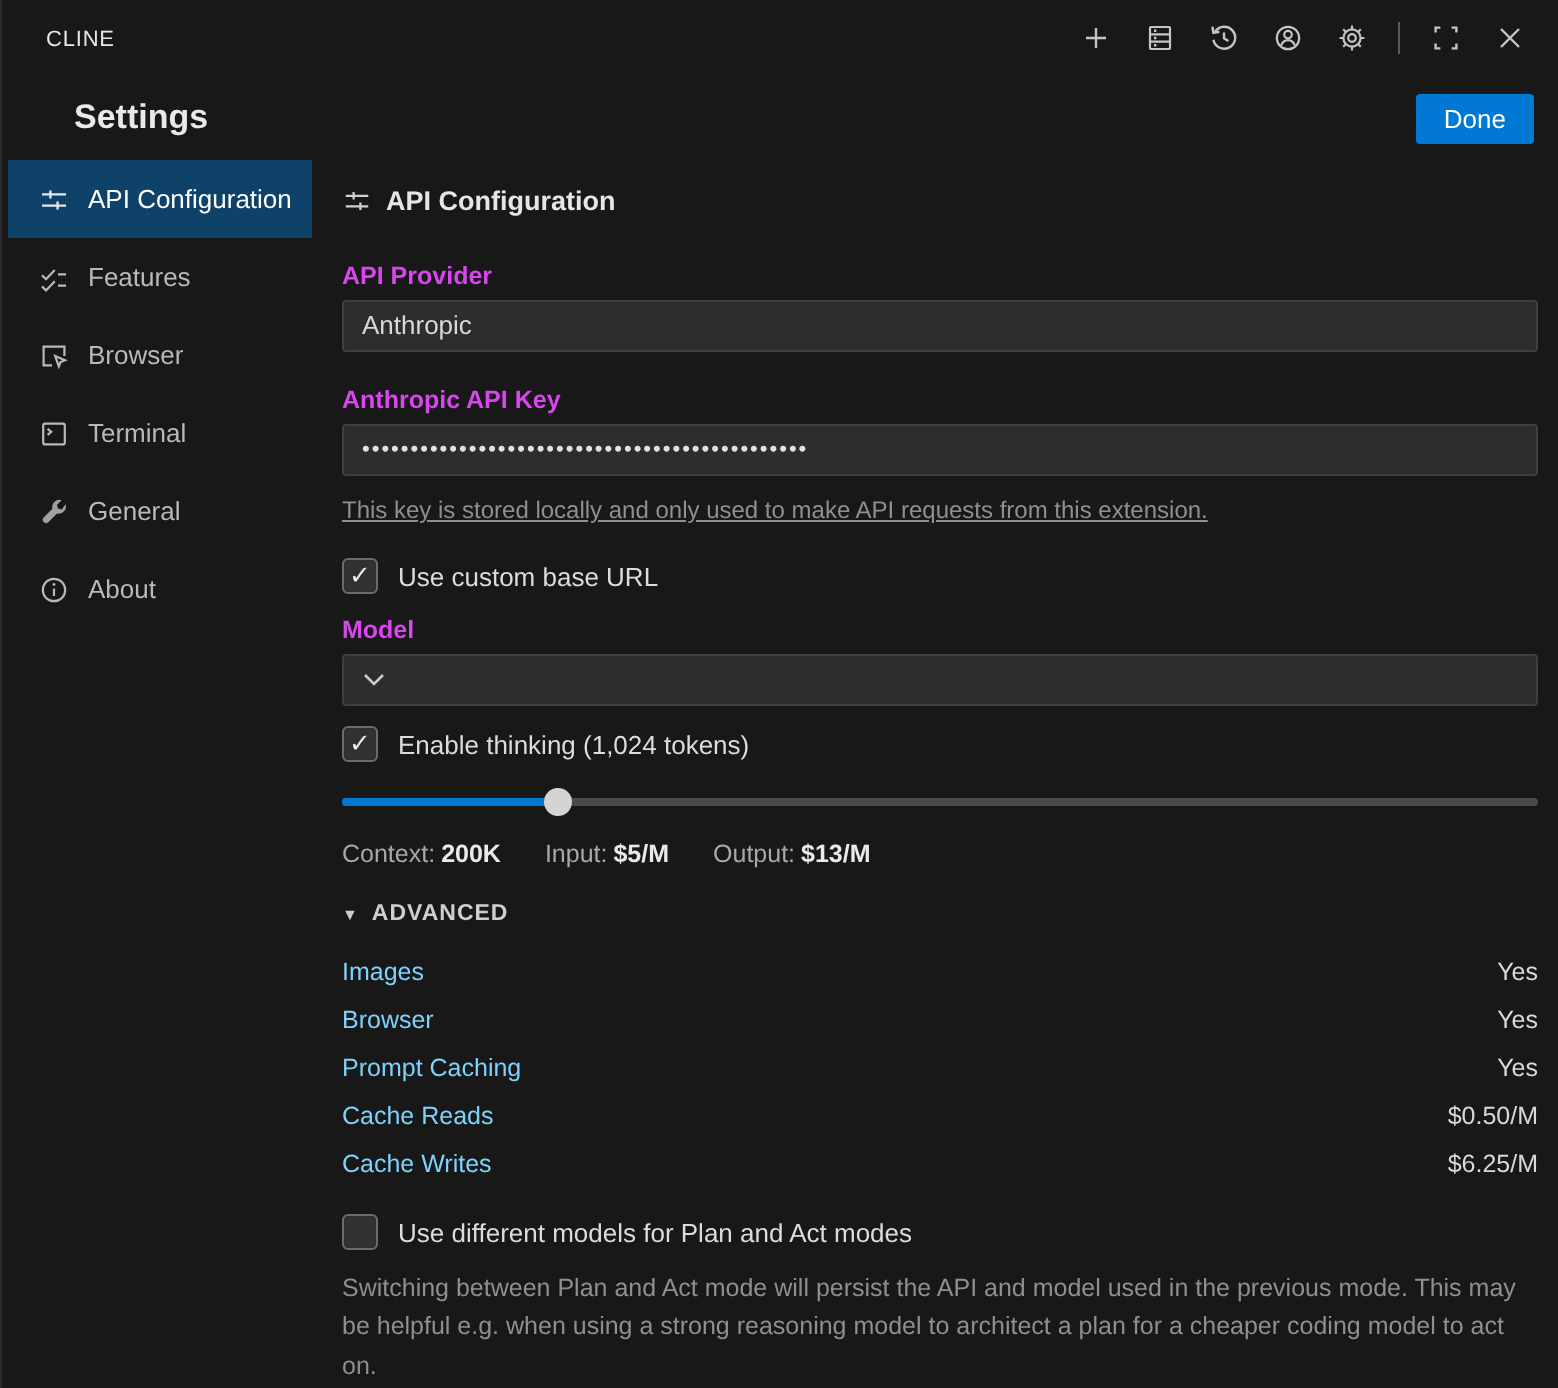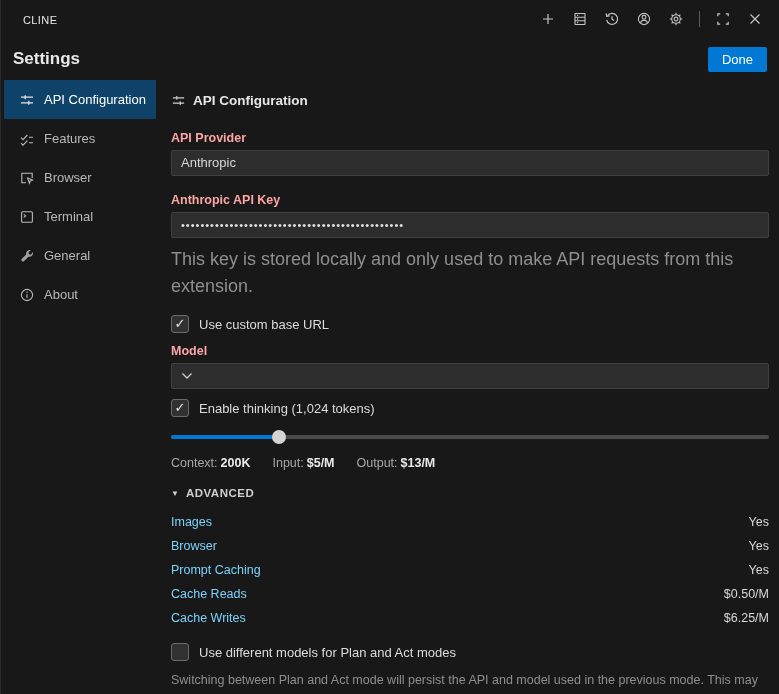--- a/index.html
+++ b/index.html
@@ -28,53 +28,53 @@
   .topbar{height:38px;display:flex;align-items:center;justify-content:space-between;padding:0 12px 0 20px;flex:0 0 auto;}
   .tab{display:inline-flex;flex-direction:row;align-items:center;cursor:pointer;padding-top:6px;}
   .tab-label{font-size:11px;letter-spacing:.4px;color:#e7e7e7;padding:0 2px 5px 2px;}
   .tab-underline{height:1px;width:100%;background:var(--tab-underline);}
   .topbar-icons{display:flex;align-items:center;gap:6px;}
   .icon-btn{width:26px;height:24px;display:flex;align-items:center;justify-content:center;border-radius:4px;cursor:pointer;color:#c5c5c5;}
   .icon-btn svg{display:block;}
   .vdivider{width:1px;height:16px;background:#5a5a5a;margin:0 4px;}
 
   
-  .header{height:42px;display:flex;align-items:center;justify-content:space-between;padding:0 13px 0 12px;flex:0 0 auto;}
+  .header{height:42px;display:flex;align-items:center;justify-content:space-between;padding:0 13px 0 36px;flex:0 0 auto;}
   .page-title{font-size:17px;font-weight:bold;color:#e9e9e9;}
   .done-btn{background:var(--accent-blue);color:#fff;border:none;border-radius:2px;font-size:13px;padding:5px 14px;cursor:pointer;font-family:inherit;}
 
   
   .body{flex:1;display:flex;min-height:0;}
   .sidebar{width:155px;flex:0 0 auto;padding-top:0;}
   .side-item{height:39px;display:flex;align-items:center;gap:9px;padding-left:15px;margin-left:3px;color:#b9b9b9;cursor:pointer;}
   .side-item svg{flex:0 0 auto;color:#b9b9b9;}
   .side-item.selected{background:var(--selected-item-bg);color:#fff;}
   .side-item.selected svg{color:#e8e8e8;}
   .side-label{font-size:13px;white-space:nowrap;}
 
   .content{flex:1;padding:13px 11px 0 15px;min-width:0;}
   .section-header{display:flex;align-items:center;gap:7px;font-weight:bold;color:#e6e6e6;font-size:13.5px;}
   .section-header svg{color:#d0d0d0;}
 
-  .field-label{font-weight:bold;color:#fca5a5;font-size:12.5px;}
+  .field-label{font-weight:bold;color:#d946ef;font-size:12.5px;}
   .mt-lg{margin-top:23px;}
   .mt-md{margin-top:17px;}
   .mt-sm{margin-top:11px;}
 
   .text-input,.select{
     margin-top:5px;width:100%;height:26px;line-height:24px;
     background:var(--input-bg);border:1px solid var(--input-border);border-radius:2px;
     color:#d8d8d8;font-size:13px;padding:0 9px;display:flex;align-items:center;
     font-family:inherit;cursor:text;
   }
   .select{cursor:pointer;justify-content:space-between;}
   .select .chev{color:#cccccc;flex:0 0 auto;}
   .pwd{font-size:11px;letter-spacing:1px;color:#e2e2e2;overflow:hidden;white-space:nowrap;}
 
-  .help-text{margin-top:8px;color:var(--muted-text);font-size:18px;line-height:1.5;}
+  .help-text{margin-top:8px;color:var(--muted-text);font-size:12px;line-height:1.5;text-decoration:underline;}
 
   .check-row{display:flex;align-items:center;gap:10px;margin-top:15px;cursor:pointer;}
   .checkbox{width:18px;height:18px;background:#313131;border:1px solid #6b6b6b;border-radius:3px;display:flex;align-items:center;justify-content:center;flex:0 0 auto;}
   .checkbox .mark{color:#e8e8e8;font-size:13px;line-height:1;transform:translateY(-1px);}
   .check-label{color:#dcdcdc;font-size:13px;}
 
   
   .slider{margin-top:13px;position:relative;height:14px;cursor:pointer;}
   .slider .track{position:absolute;top:5px;left:0;right:0;height:4px;border-radius:2px;background:#4a4a4a;}
   .slider .fill{position:absolute;top:5px;left:0;width:18%;height:4px;border-radius:2px;background:var(--accent-blue);}

